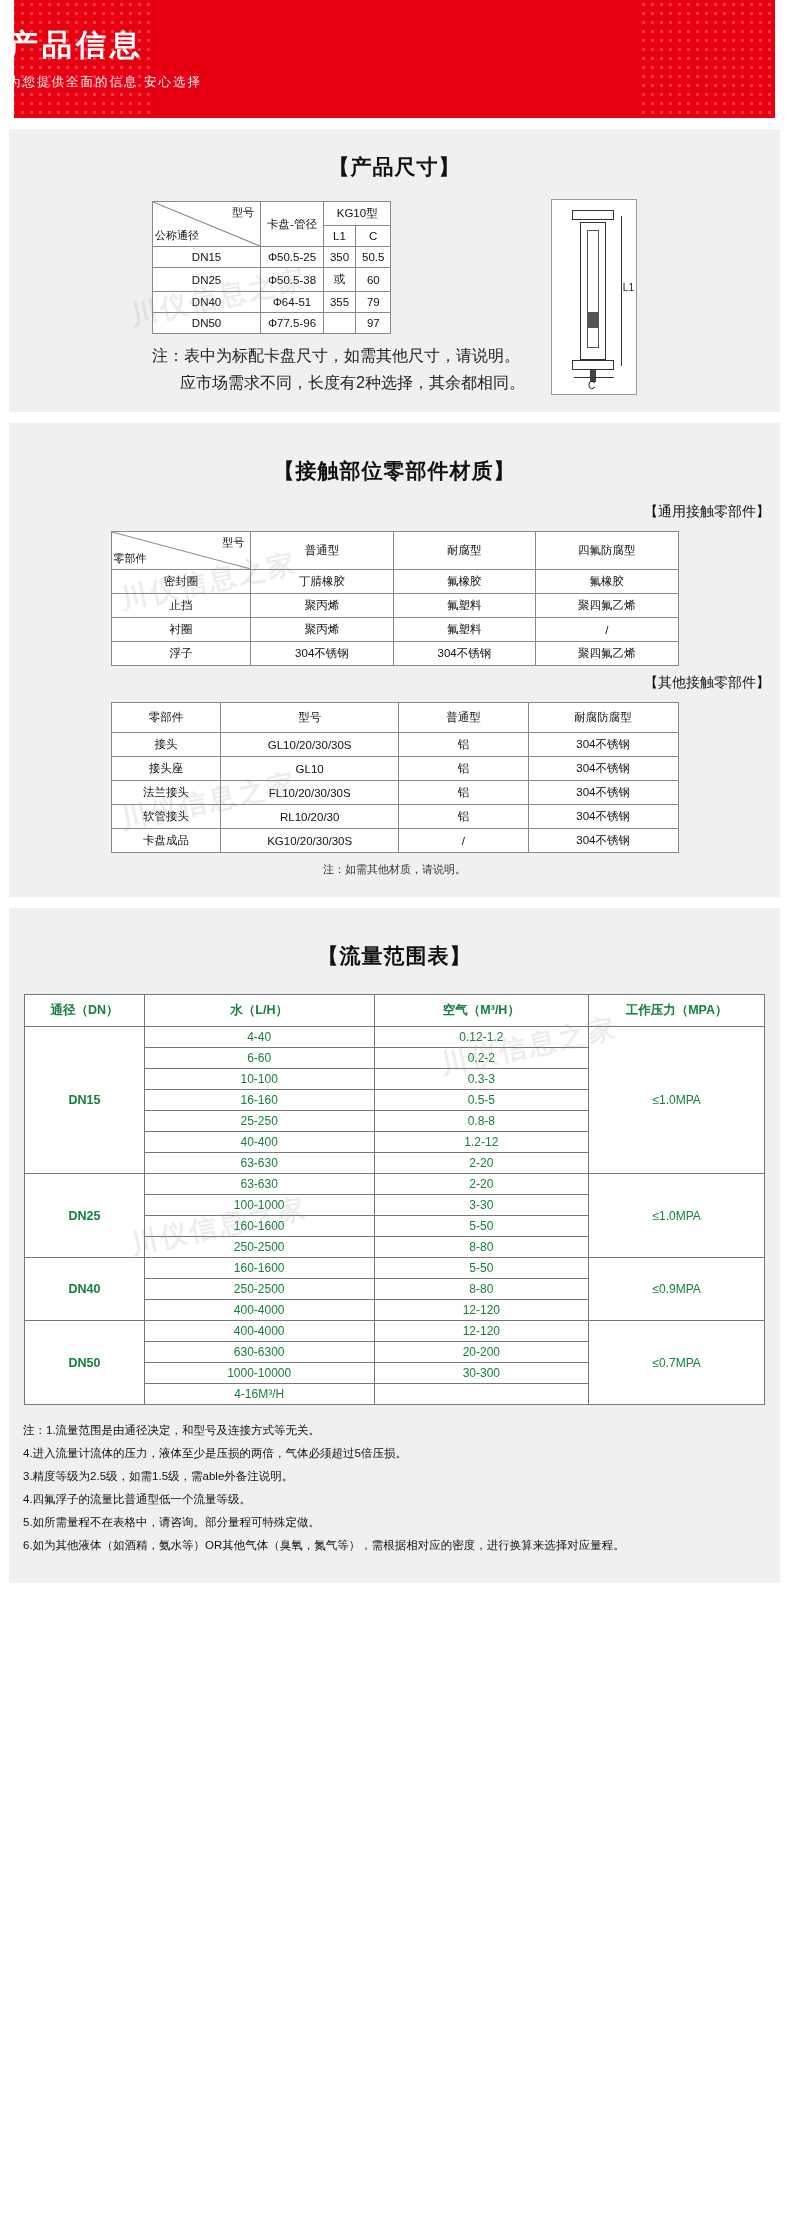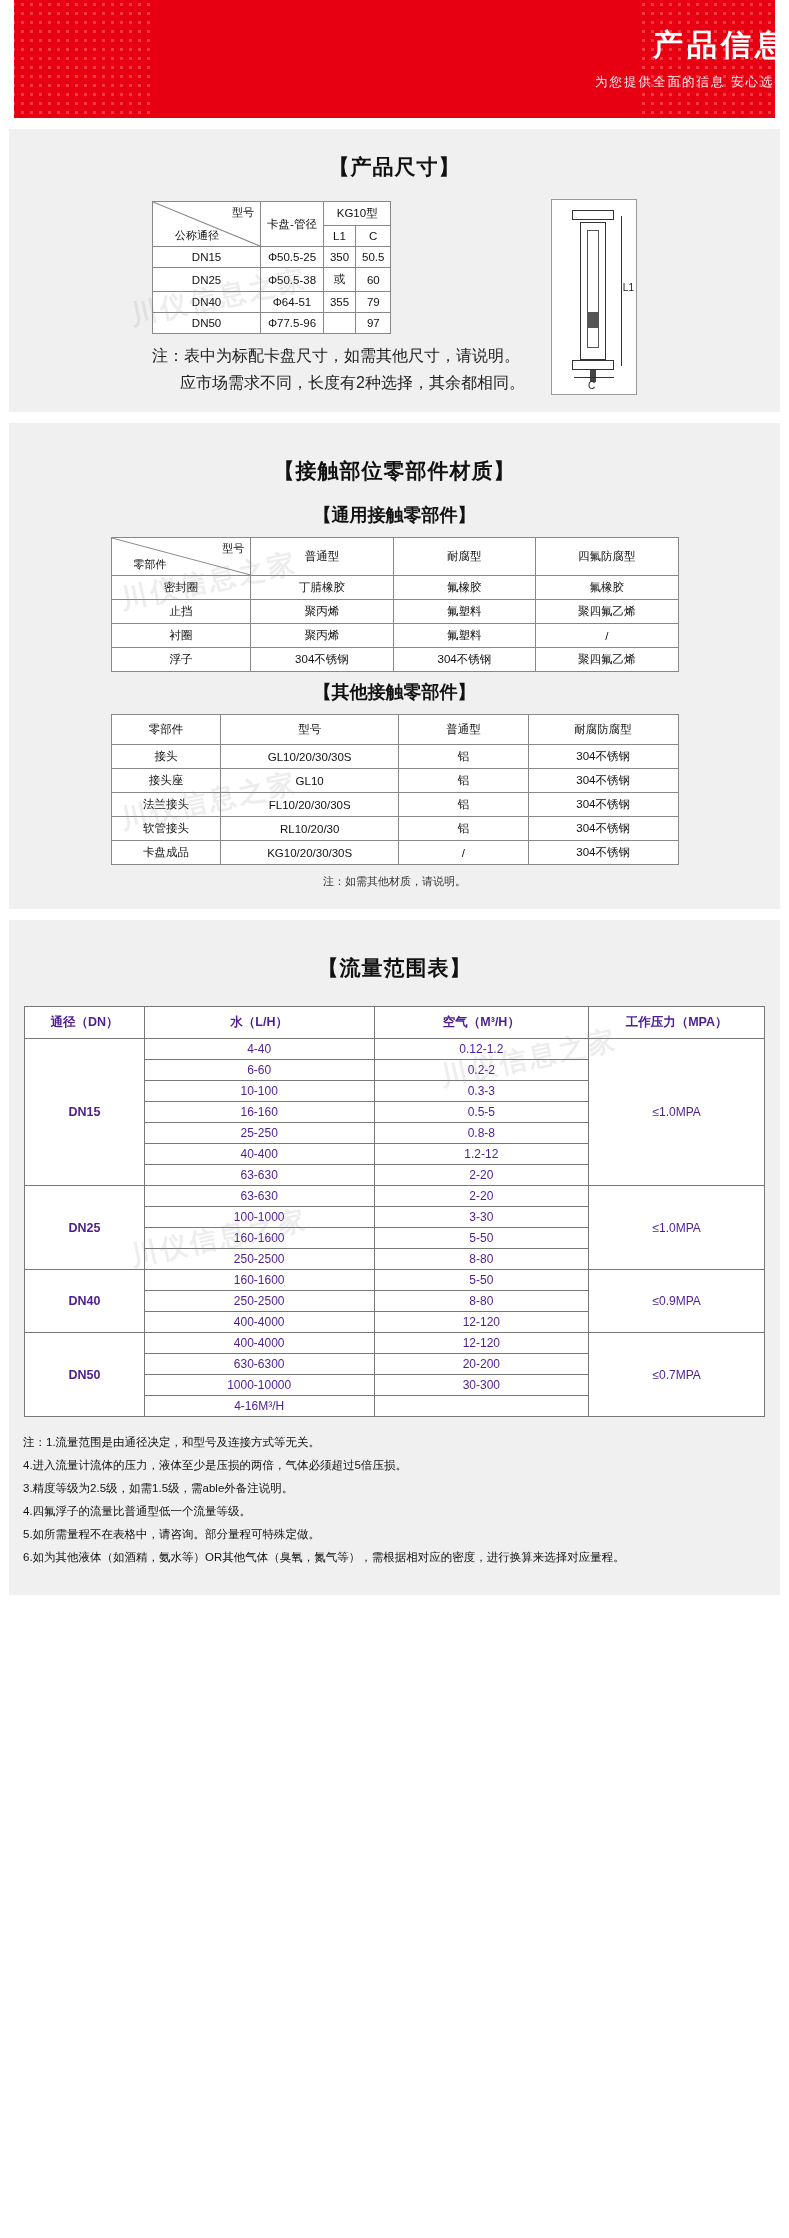--- a/index.html
+++ b/index.html
@@ -36,22 +36,23 @@
     position: absolute;
     top: 0; bottom: 0;
     width: 14px;
     background: #ffffff;
   }
   .banner .white-left { left: 0; }
   .banner .white-right { right: 0; }
   .banner-inner {
     position: relative;
     z-index: 3;
-    text-align: right;
+    text-align: left;
     padding-top: 26px;
+    margin-left: 8px;
   }
   .banner-title {
     color: #ffffff;
     font-size: 30px;
     font-weight: bold;
     letter-spacing: 4px;
     line-height: 1.25;
   }
   .banner-sub {
     color: #ffffff;
@@ -71,23 +72,23 @@
   }
   .section-title {
     text-align: center;
     font-size: 21px;
     font-weight: bold;
     color: #111;
     letter-spacing: 1px;
     margin: 8px 0 18px 0;
   }
   .sub-title {
-    text-align: center;
-    font-size: 18px;
-    font-weight: bold;
+    text-align: right;
+    font-size: 14px;
+    font-weight: normal;
     color: #111;
     margin: 14px 0 10px 0;
   }
 
   
   .wm {
     position: absolute;
     color: rgba(150,150,150,0.17);
     font-size: 27px;
     font-weight: bold;
@@ -137,21 +138,21 @@
     position: relative;
     height: 38px;
     min-width: 108px;
     padding: 0 !important;
   }
   .diag .tl, .diag .br {
     position: absolute;
     font-size: 11px;
   }
   .diag .tl { right: 6px; top: 3px; }
-  .diag .br { left: 22px; bottom: 3px; }
+  .diag .br { left: 2px; bottom: 3px; }
   .diag svg { position: absolute; left: 0; top: 0; width: 100%; height: 100%; }
 
   
   .drawing {
     width: 86px;
     background: #ffffff;
     border: 1px solid #999;
     height: 196px;
     position: relative;
   }
@@ -214,21 +215,21 @@
     background: #333;
   }
 
   
   table.flow {
     border-collapse: collapse;
     width: 741px;
     margin: 8px auto;
     background: #ffffff;
     font-size: 12px;
-    color: #4c1d95;
+    color: #15803d;
   }
   table.flow td, table.flow th {
     border: 1px solid #777;
     text-align: center;
     padding: 3px 9px;
     font-weight: normal;
   }
   table.flow thead td { font-weight: bold; padding: 7px 4px; font-size: 12.5px; }
   table.flow td.dn { font-weight: bold; font-size: 12.5px; }
 

